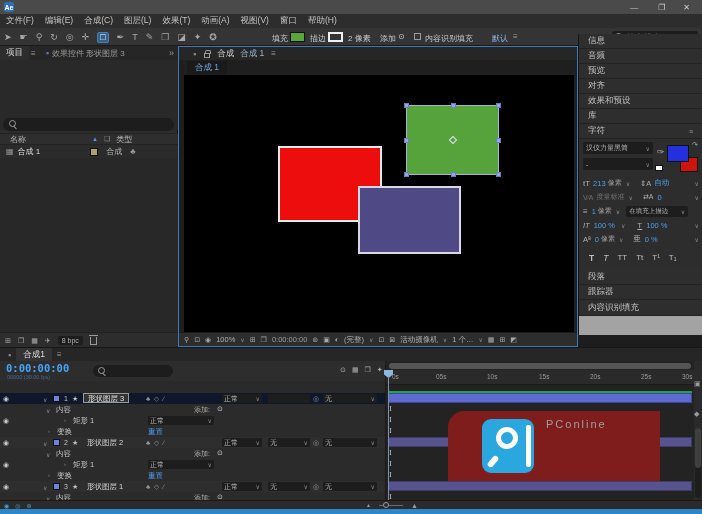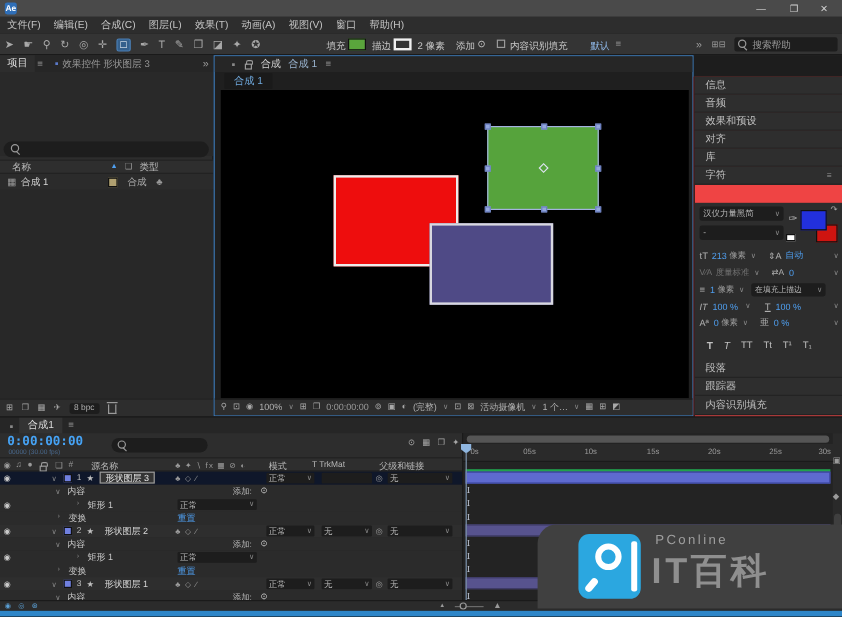--- a/index.html
+++ b/index.html
@@ -188,32 +188,35 @@
       <span style="font-size:7.5px;color:#b0b0b0;">活动摄像机</span>
       <span class="chev">∨</span>
       <span style="font-size:7.5px;color:#b0b0b0;">1 个…</span>
       <span class="chev">∨</span>
       <span class="ic tiny">▦</span>
       <span class="ic tiny">⊞</span>
       <span class="ic tiny">◩</span>
     </div>
   </div>
 
-  <div class="abs" style="left:578px;top:64px;width:124px;height:301px;background:#ef4444;border-left:1px solid #161616;">
+  <div class="abs" style="left:578px;top:34px;width:124px;height:301px;background:#a3a3a3;border-left:1px solid #161616;">
     <div class="sec" style="height:15px;">
         <span>信息</span>
       </div>
     <div class="sec" style="height:15px;">
         <span>音频</span>
       </div>
     <div class="sec" style="height:15px;">
-        <span>效果和预设</span>
+        <span>预览</span>
       </div>
     <div class="sec" style="height:15px;">
         <span>对齐</span>
+      </div>
+    <div class="sec" style="height:15px;">
+        <span>效果和预设</span>
       </div>
     <div class="sec" style="height:15px;">
         <span>库</span>
       </div>
     <div class="sec" style="height:15px;justify-content:space-between;">
       <span>字符</span>
       <span style="font-size:7px;color:#9a9a9a;">≡</span>
     </div>
 
     <div class="abs" style="left:0;top:105px;width:124px;height:131px;background:#2d2d2d;">
@@ -319,33 +322,20 @@
         <span class="mag"></span>
       </div>
       <div class="abs row" style="left:340px;top:5px;gap:6px;">
         <span class="ic tiny">⊙</span>
         <span class="ic tiny">▦</span>
         <span class="ic tiny">❐</span>
         <span class="ic tiny">✦</span>
       </div>
     </div>
 
-    <div class="abs" style="left:0;top:33px;width:385px;height:12px;background:#2e2e2e;border-top:1px solid #222;border-bottom:1px solid #1f1f1f;">
-      <span class="abs tiny" style="left:3px;top:2px;color:#9a9a9a;">◉</span>
-      <span class="abs tiny" style="left:13px;top:2px;color:#9a9a9a;">♫</span>
-      <span class="abs tiny" style="left:23px;top:2px;color:#9a9a9a;">●</span>
-      <span class="lock abs" style="left:33px;top:3px;"></span>
-      <span class="abs tiny" style="left:46px;top:2px;color:#9a9a9a;">❏</span>
-      <span class="abs tiny" style="left:57px;top:2px;color:#9a9a9a;">#</span>
-      <span class="abs" style="left:76px;top:2px;font-size:7.5px;color:#b8b8b8;">源名称</span>
-      <span class="abs nw" style="left:146px;top:2px;font-size:6.5px;color:#9a9a9a;letter-spacing:1px;">♣ ✦ ∖ fx ▦ ⊘ ◐</span>
-      <span class="abs" style="left:224px;top:2px;font-size:7.5px;color:#b8b8b8;">模式</span>
-      <span class="abs" style="left:260px;top:2px;font-size:7px;color:#b8b8b8;">T TrkMat</span>
-      <span class="abs" style="left:316px;top:2px;font-size:7.5px;color:#b8b8b8;">父级和链接</span>
-    </div>
 
     <div class="tlrow" style="top:45px;background:#0f172a;">
       <span class="abs tiny" style="left:3px;top:2px;color:#c8c8c8;">◉</span>
       <span class="abs chev" style="left:43px;top:3px;">∨</span>
       <span class="abs swatchbox" style="left:53px;top:2px;width:7px;height:7px;background:#7080e0;"></span>
       <span class="abs" style="left:64px;top:2px;font-size:7px;color:#c0c0c0;">1</span>
       <span class="abs" style="left:72px;top:2px;font-size:7px;color:#c0c0c0;">★</span>
       <span class="abs nw" style="left:83px;top:0;height:10px;line-height:10px;font-size:7.5px;color:#e8e8e8;border:1px solid #9a9a9a;padding:0 4px;background:#343434;">形状图层 3</span>
       <span class="abs nw" style="left:146px;top:2px;font-size:6.5px;color:#9a9a9a;letter-spacing:1px;">♣ ◇ ∕</span>
       <div class="modebox" style="left:222px;width:40px;">
@@ -498,23 +488,22 @@
     <span style="font-size:6px;color:#5a9fd4;">⊛</span>
     <span style="flex:1"></span>
     <span style="font-size:5px;color:#9a9a9a;margin-right:2px;">▲</span>
     <span style="width:24px;height:1px;background:#6a6a6a;position:relative;margin-right:2px;">
       <span style="position:absolute;left:4px;top:-3px;width:6px;height:6px;border:1px solid #9a9a9a;border-radius:50%;background:#2b2b2b;display:block;"></span>
     </span>
     <span style="font-size:7px;color:#9a9a9a;margin-right:280px;">▲</span>
   </div>
   <div class="abs" style="left:0;top:509px;width:702px;height:5px;background:#2e86c8;"></div>
 
-  <div class="abs" style="left:448px;top:437px;width:254px;height:70px;background:#404040;border-radius:16px 0 0 0;z-index:20;">
+  <div class="abs" style="left:448px;top:411px;width:212px;height:70px;background:#7f1d1d;border-radius:16px 0 0 0;z-index:20;">
     <div style="position:absolute;left:34px;top:8px;width:52px;height:54px;background:#2BA7E0;border-radius:9px;">
       <span style="position:absolute;left:14px;top:8px;width:22px;height:22px;border:5px solid #fff;border-radius:50%;display:block;"></span>
       <span style="position:absolute;left:8px;top:36px;width:6px;height:13px;background:#fff;transform:rotate(40deg);border-radius:3px;display:block;"></span>
       <span style="position:absolute;right:3px;top:6px;width:5px;height:42px;background:#fff;border-radius:2px;display:block;"></span>
     </div>
     <span style="position:absolute;left:98px;top:7px;font-size:11px;color:#9e9e9e;letter-spacing:2px;">PConline</span>
-    <span style="position:absolute;left:95px;top:19px;font-size:30px;font-weight:bold;color:#8f8f8f;letter-spacing:3px;">IT百科</span>
   </div>
 
 </div>
 
 </body></html>

